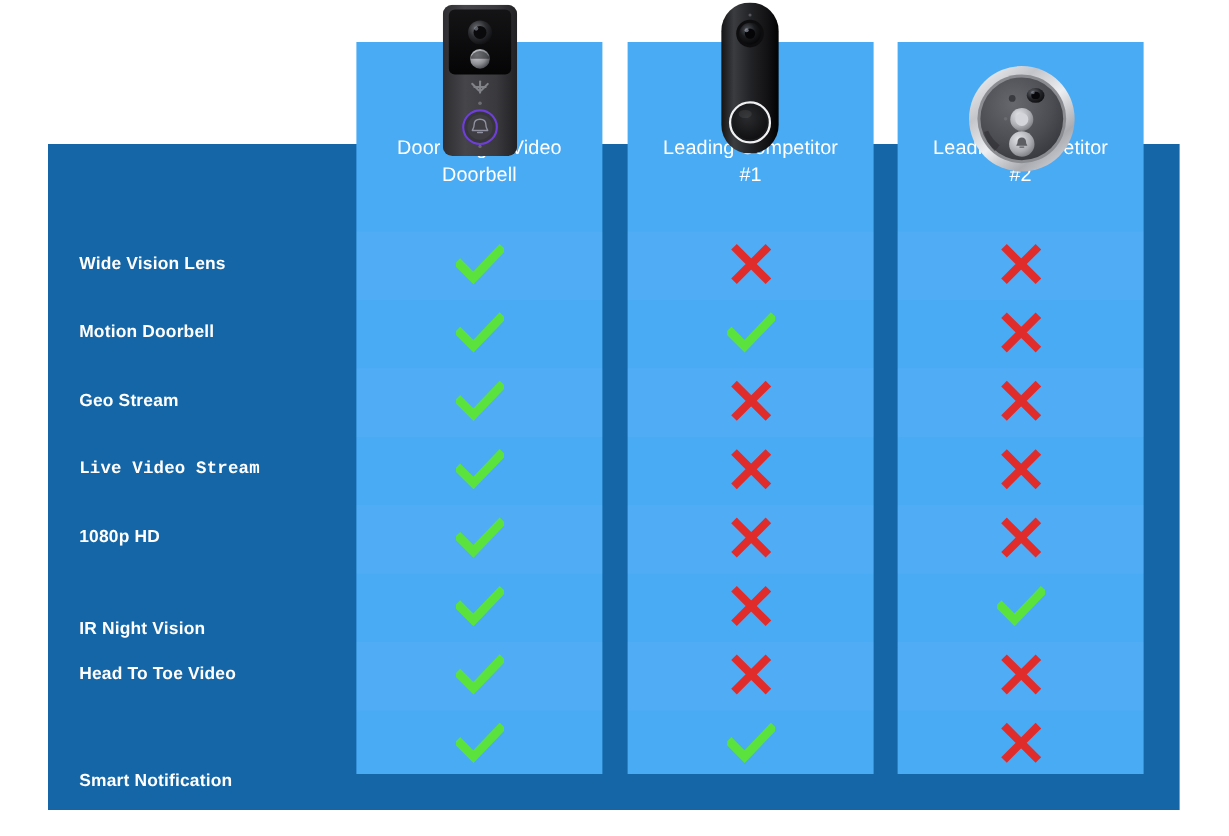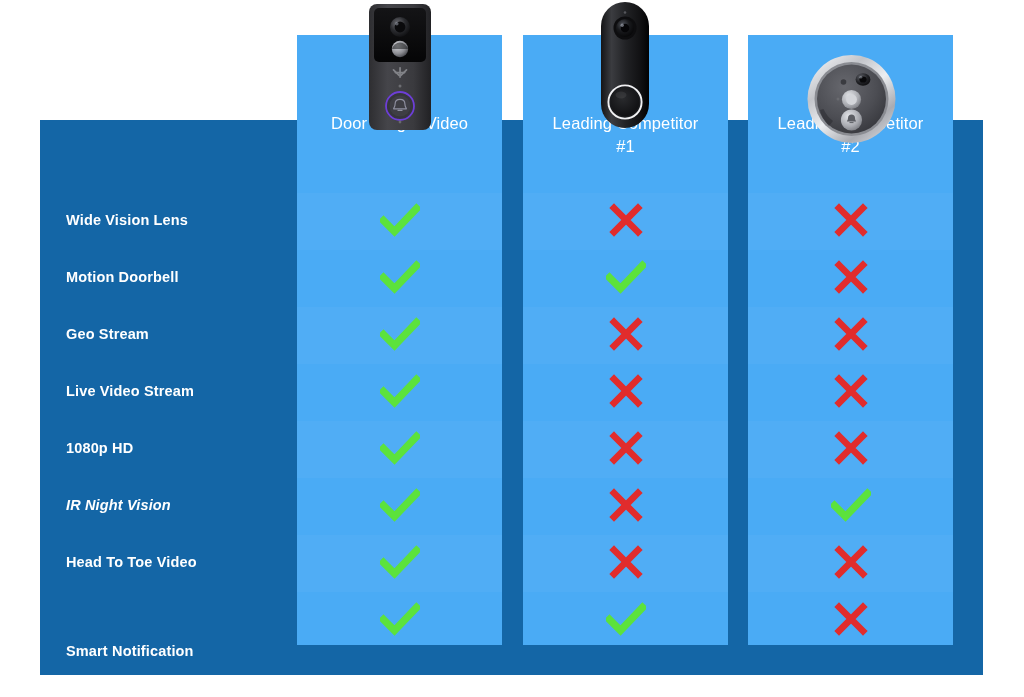--- a/index.html
+++ b/index.html
@@ -250,20 +250,21 @@
       <circle cx="48.5" cy="45.5" r="9.6" fill="url(#btnR)"></circle>
       <circle cx="48.5" cy="45.5" r="5.4" fill="#d3d5da"></circle>
       <circle cx="48.5" cy="66" r="10.6" fill="url(#btnR)"></circle>
       <path d="M48.5 60.6c-2.2 0-3.5 1.5-3.5 3.4 0 2.2-1.1 2.9-1.1 3.5h9.2c0-.6-1.1-1.3-1.1-3.5 0-1.9-1.3-3.4-3.5-3.4z" fill="#5c5e64"></path>
       <path d="M46.9 68.6h3.2" stroke="#5c5e64" stroke-width="1" stroke-linecap="round"></path>
     </svg>
   </div>
 
   <div class="col-head c0">
     <div>Door Ringer Video</div>
+    <div>Doorbell</div>
   </div>
   <div class="col-head c1">
     <div>Leading Competitor</div>
     <div>#1</div>
   </div>
   <div class="col-head c2">
     <div>Leading Competitor</div>
     <div>#2</div>
   </div>
 
@@ -291,41 +292,41 @@
       <div class="rowlabel" style="top: 326px;">Geo Stream</div>
       <div class="mark" style="left: 297px; top: 317px;"><svg width="40" height="34" viewBox="0 0 40 34">
           <path d="M3.5 17.5 L14.5 28.5 L36.5 5.5" fill="none" stroke="#5ce23c" stroke-width="7.4" stroke-linecap="square" stroke-linejoin="miter"></path>
         </svg></div>
       <div class="mark" style="left: 523px; top: 317px;"><svg width="34" height="34" viewBox="0 0 34 34">
           <path d="M5 5 L29 29 M29 5 L5 29" fill="none" stroke="#e12c2c" stroke-width="6.6" stroke-linecap="square"></path>
         </svg></div>
       <div class="mark" style="left: 748px; top: 317px;"><svg width="34" height="34" viewBox="0 0 34 34">
           <path d="M5 5 L29 29 M29 5 L5 29" fill="none" stroke="#e12c2c" stroke-width="6.6" stroke-linecap="square"></path>
         </svg></div>
-      <div class="rowlabel" style="top: 383px;">Live Video Stream</div>
+      <div class="rowlabel" style="top: 383px; font-family: Liberation Mono, monospace;">Live Video Stream</div>
       <div class="mark" style="left: 297px; top: 374px;"><svg width="40" height="34" viewBox="0 0 40 34">
           <path d="M3.5 17.5 L14.5 28.5 L36.5 5.5" fill="none" stroke="#5ce23c" stroke-width="7.4" stroke-linecap="square" stroke-linejoin="miter"></path>
         </svg></div>
       <div class="mark" style="left: 523px; top: 374px;"><svg width="34" height="34" viewBox="0 0 34 34">
           <path d="M5 5 L29 29 M29 5 L5 29" fill="none" stroke="#e12c2c" stroke-width="6.6" stroke-linecap="square"></path>
         </svg></div>
       <div class="mark" style="left: 748px; top: 374px;"><svg width="34" height="34" viewBox="0 0 34 34">
           <path d="M5 5 L29 29 M29 5 L5 29" fill="none" stroke="#e12c2c" stroke-width="6.6" stroke-linecap="square"></path>
         </svg></div>
       <div class="rowlabel" style="top: 440px;">1080p HD</div>
       <div class="mark" style="left: 297px; top: 431px;"><svg width="40" height="34" viewBox="0 0 40 34">
           <path d="M3.5 17.5 L14.5 28.5 L36.5 5.5" fill="none" stroke="#5ce23c" stroke-width="7.4" stroke-linecap="square" stroke-linejoin="miter"></path>
         </svg></div>
       <div class="mark" style="left: 523px; top: 431px;"><svg width="34" height="34" viewBox="0 0 34 34">
           <path d="M5 5 L29 29 M29 5 L5 29" fill="none" stroke="#e12c2c" stroke-width="6.6" stroke-linecap="square"></path>
         </svg></div>
       <div class="mark" style="left: 748px; top: 431px;"><svg width="34" height="34" viewBox="0 0 34 34">
           <path d="M5 5 L29 29 M29 5 L5 29" fill="none" stroke="#e12c2c" stroke-width="6.6" stroke-linecap="square"></path>
         </svg></div>
-      <div class="rowlabel" style="top: 497px; font-style: italic;">IR Night Vision</div>
+      <div class="rowlabel" style="top: 516px;">IR Night Vision</div>
       <div class="mark" style="left: 297px; top: 488px;"><svg width="40" height="34" viewBox="0 0 40 34">
           <path d="M3.5 17.5 L14.5 28.5 L36.5 5.5" fill="none" stroke="#5ce23c" stroke-width="7.4" stroke-linecap="square" stroke-linejoin="miter"></path>
         </svg></div>
       <div class="mark" style="left: 523px; top: 488px;"><svg width="34" height="34" viewBox="0 0 34 34">
           <path d="M5 5 L29 29 M29 5 L5 29" fill="none" stroke="#e12c2c" stroke-width="6.6" stroke-linecap="square"></path>
         </svg></div>
       <div class="mark" style="left: 748px; top: 488px;"><svg width="40" height="34" viewBox="0 0 40 34">
           <path d="M3.5 17.5 L14.5 28.5 L36.5 5.5" fill="none" stroke="#5ce23c" stroke-width="7.4" stroke-linecap="square" stroke-linejoin="miter"></path>
         </svg></div>
       <div class="rowlabel" style="top: 554px;">Head To Toe Video</div>

